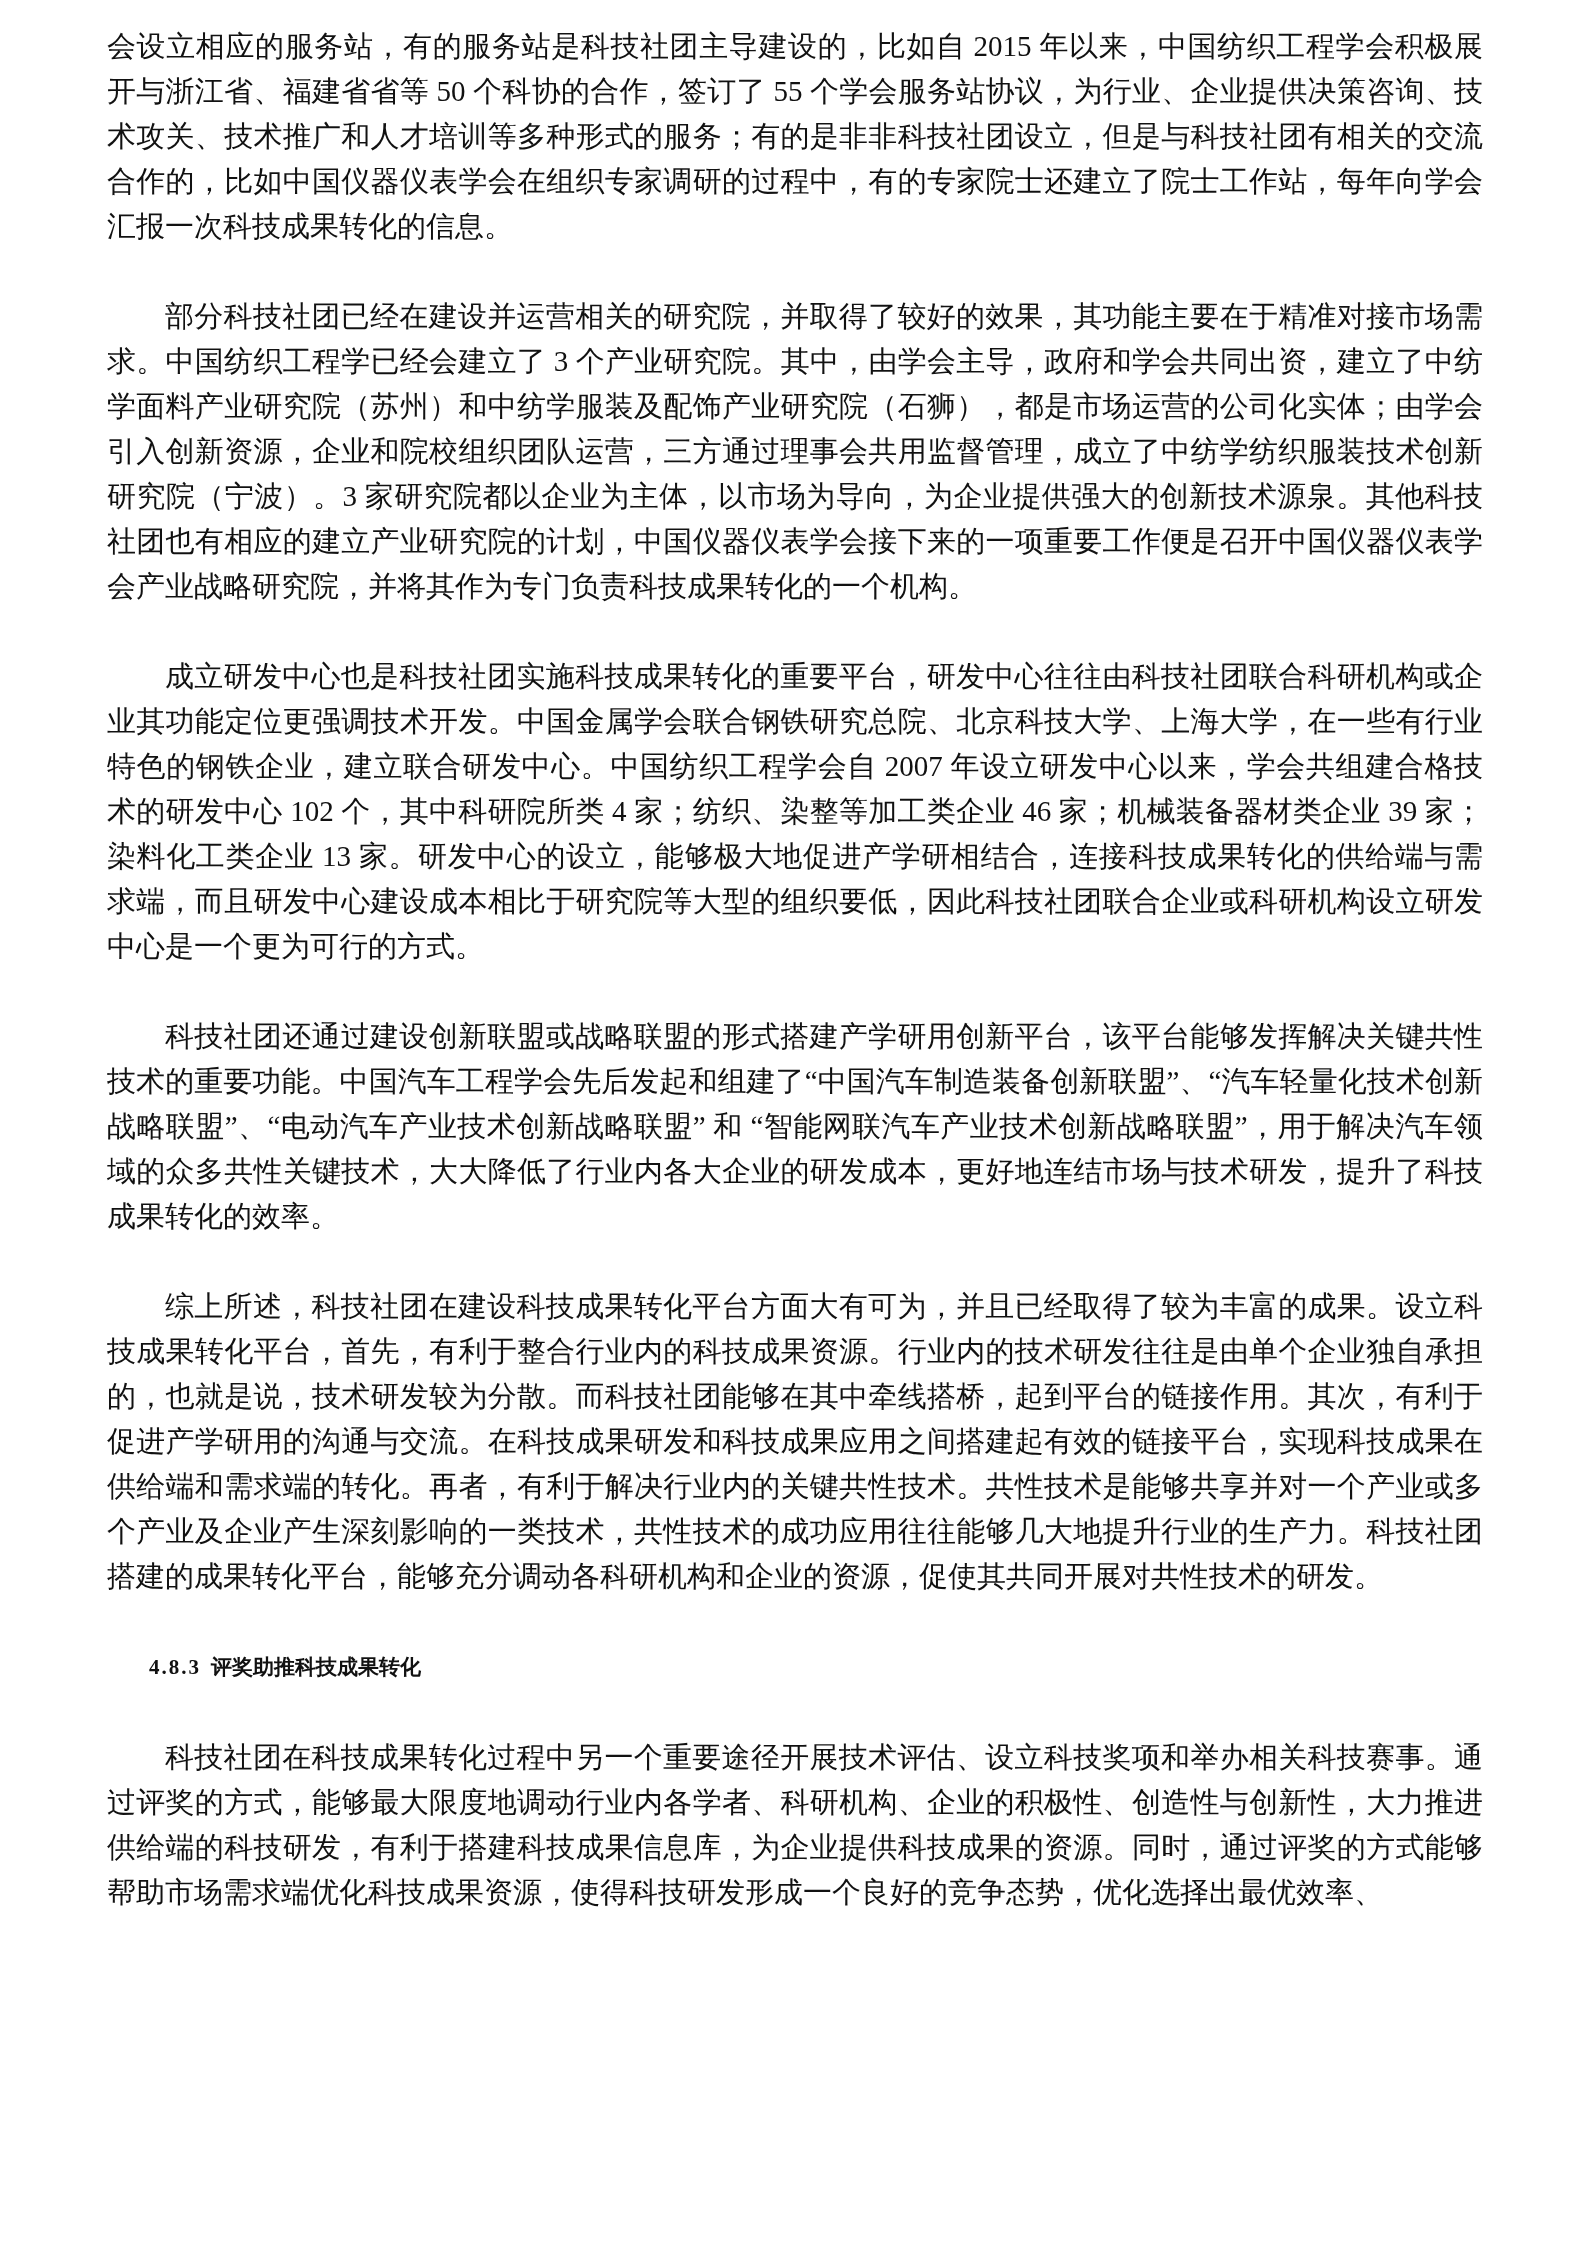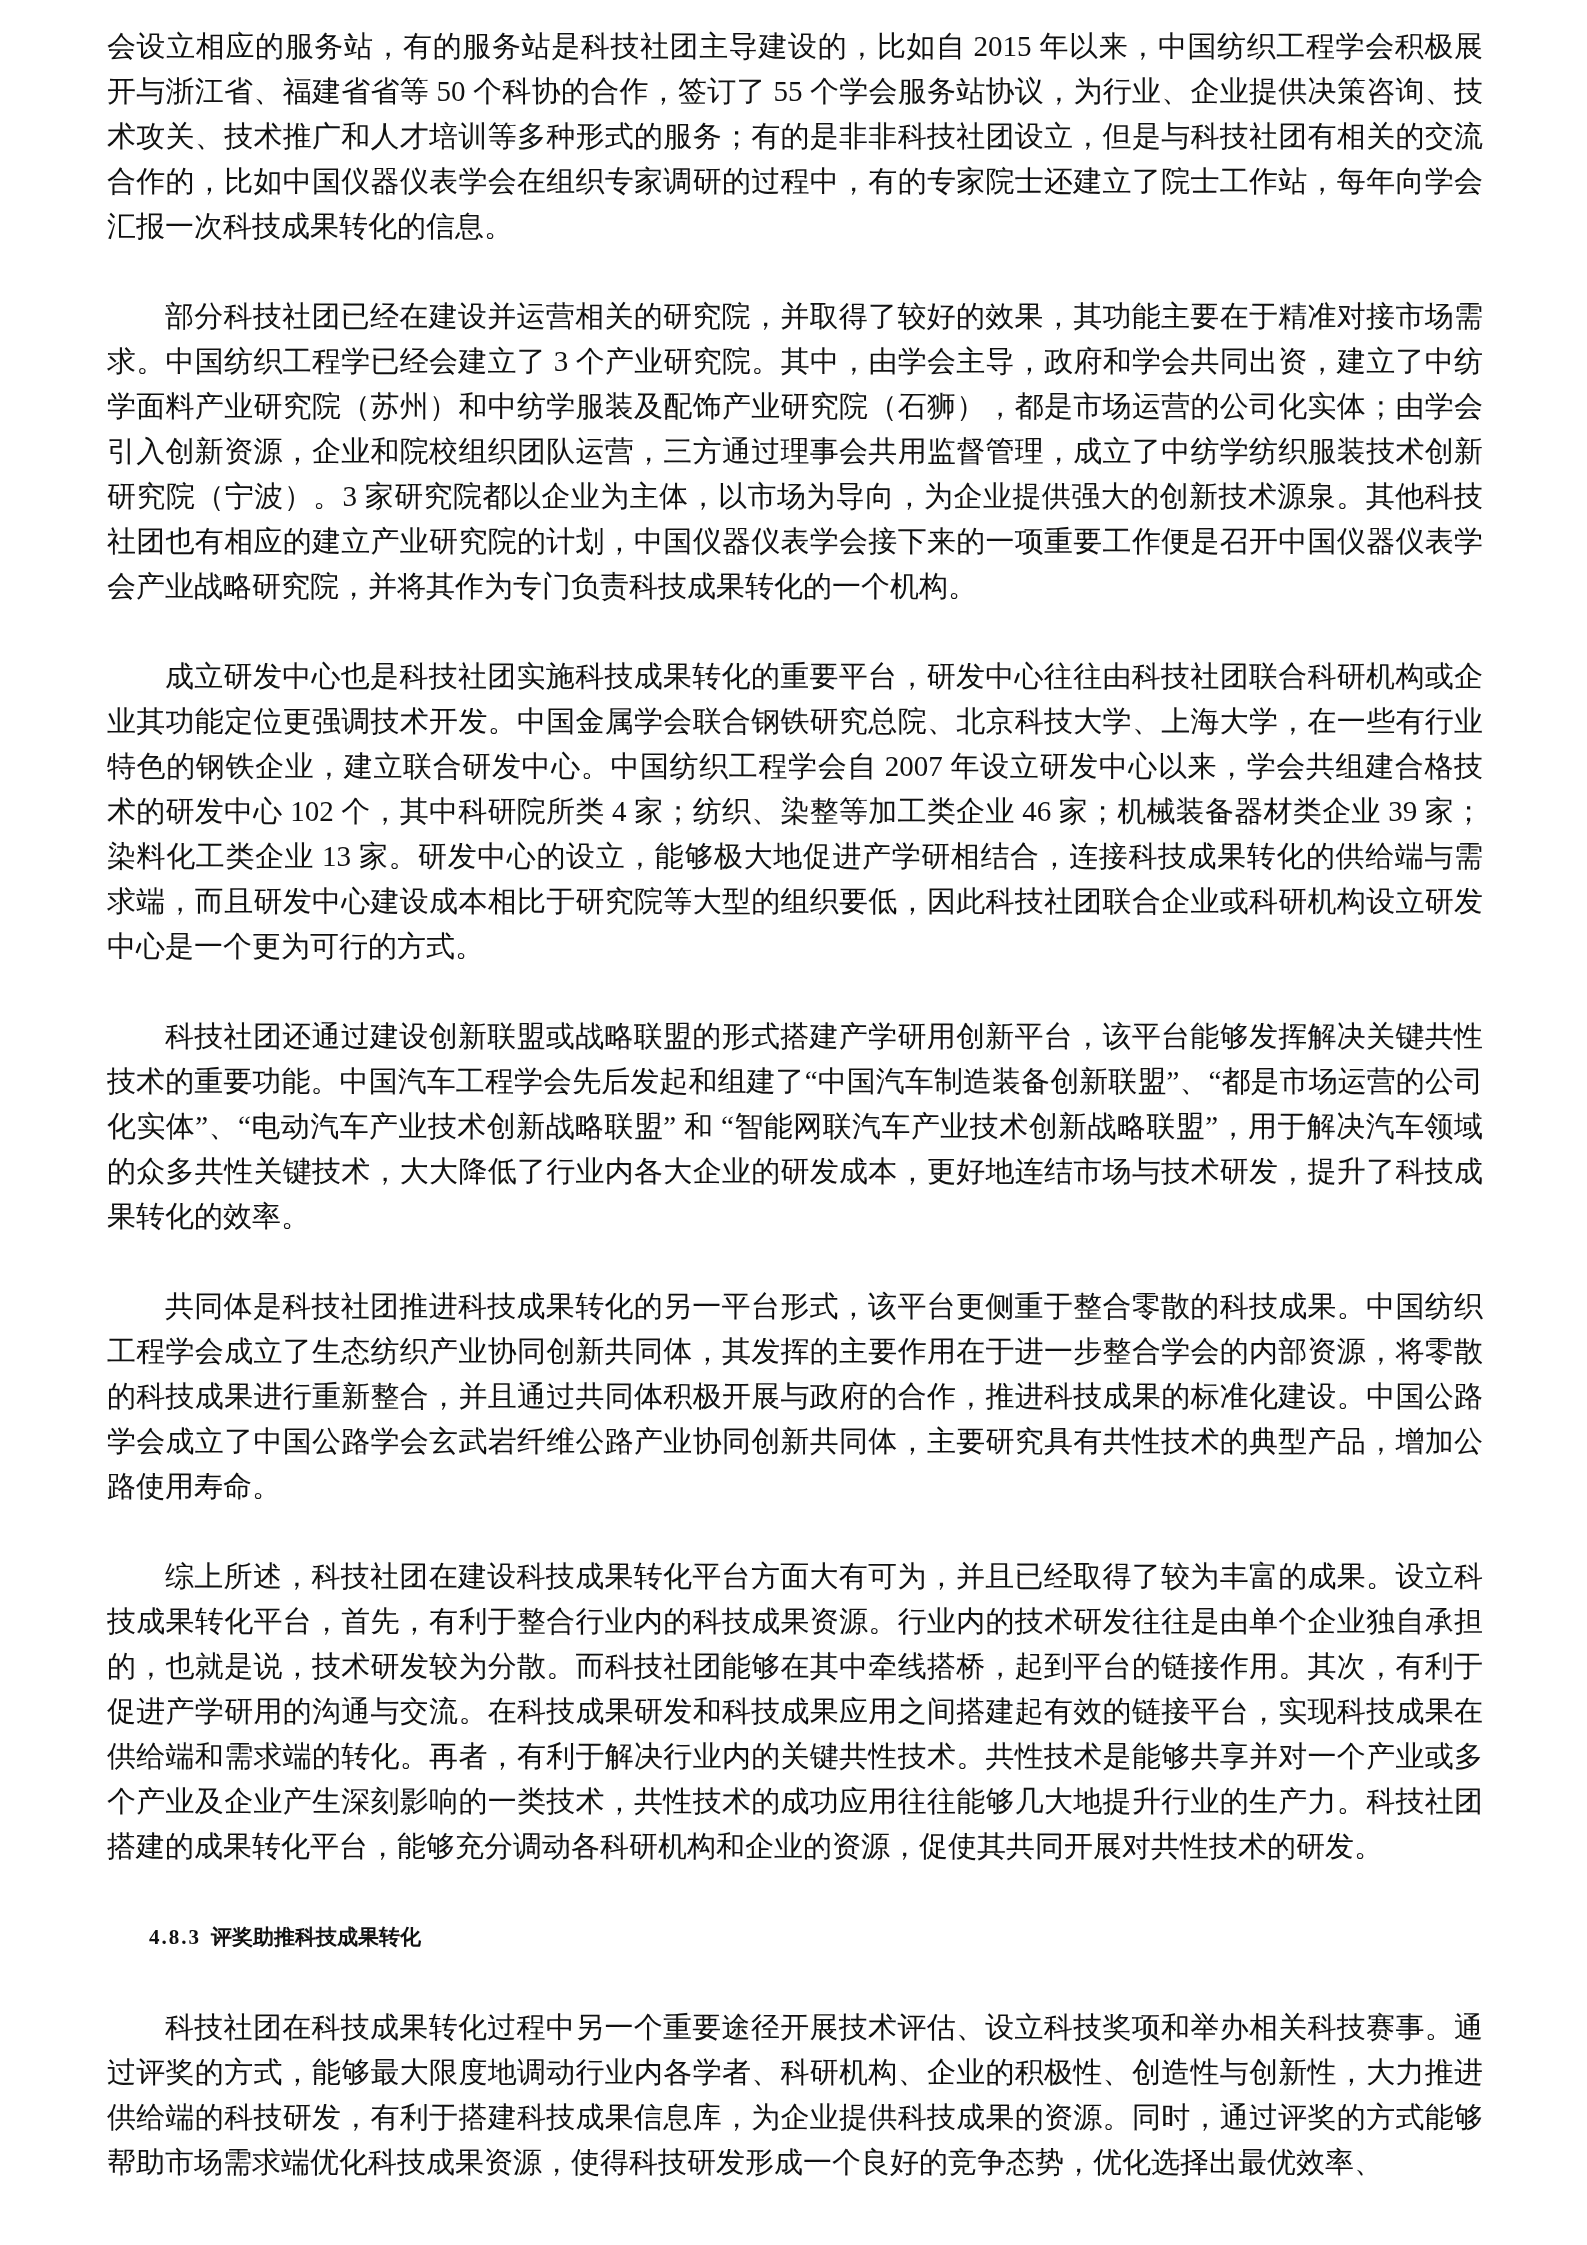--- a/index.html
+++ b/index.html
@@ -48,19 +48,18 @@
   }
 </style>
 </head>
 <body>
 
 <div class="page">
   <div>
       <p class="para no-indent">会设立相应的服务站，有的服务站是科技社团主导建设的，比如自 2015 年以来，中国纺织工程学会积极展开与浙江省、福建省省等 50 个科协的合作，签订了 55 个学会服务站协议，为行业、企业提供决策咨询、技术攻关、技术推广和人才培训等多种形式的服务；有的是非非科技社团设立，但是与科技社团有相关的交流合作的，比如中国仪器仪表学会在组织专家调研的过程中，有的专家院士还建立了院士工作站，每年向学会汇报一次科技成果转化的信息。</p>
       <p class="para">部分科技社团已经在建设并运营相关的研究院，并取得了较好的效果，其功能主要在于精准对接市场需求。中国纺织工程学已经会建立了 3 个产业研究院。其中，由学会主导，政府和学会共同出资，建立了中纺学面料产业研究院（苏州）和中纺学服装及配饰产业研究院（石狮），都是市场运营的公司化实体；由学会引入创新资源，企业和院校组织团队运营，三方通过理事会共用监督管理，成立了中纺学纺织服装技术创新研究院（宁波）。3 家研究院都以企业为主体，以市场为导向，为企业提供强大的创新技术源泉。其他科技社团也有相应的建立产业研究院的计划，中国仪器仪表学会接下来的一项重要工作便是召开中国仪器仪表学会产业战略研究院，并将其作为专门负责科技成果转化的一个机构。</p>
       <p class="para">成立研发中心也是科技社团实施科技成果转化的重要平台，研发中心往往由科技社团联合科研机构或企业其功能定位更强调技术开发。中国金属学会联合钢铁研究总院、北京科技大学、上海大学，在一些有行业特色的钢铁企业，建立联合研发中心。中国纺织工程学会自 2007 年设立研发中心以来，学会共组建合格技术的研发中心 102 个，其中科研院所类 4 家；纺织、染整等加工类企业 46 家；机械装备器材类企业 39 家；染料化工类企业 13 家。研发中心的设立，能够极大地促进产学研相结合，连接科技成果转化的供给端与需求端，而且研发中心建设成本相比于研究院等大型的组织要低，因此科技社团联合企业或科研机构设立研发中心是一个更为可行的方式。</p>
-      <p class="para">科技社团还通过建设创新联盟或战略联盟的形式搭建产学研用创新平台，该平台能够发挥解决关键共性技术的重要功能。中国汽车工程学会先后发起和组建了“中国汽车制造装备创新联盟”、“都是市场运营的公司化实体”、“电动汽车产业技术创新战略联盟” 和 “智能网联汽车产业技术创新战略联盟”，用于解决汽车领域的众多共性关键技术，大大降低了行业内各大企业的研发成本，更好地连结市场与技术研发，提升了科技成果转化的效率。</p>
-      <p class="para">共同体是科技社团推进科技成果转化的另一平台形式，该平台更侧重于整合零散的科技成果。中国纺织工程学会成立了生态纺织产业协同创新共同体，其发挥的主要作用在于进一步整合学会的内部资源，将零散的科技成果进行重新整合，并且通过共同体积极开展与政府的合作，推进科技成果的标准化建设。中国公路学会成立了中国公路学会玄武岩纤维公路产业协同创新共同体，主要研究具有共性技术的典型产品，增加公路使用寿命。</p>
+      <p class="para">科技社团还通过建设创新联盟或战略联盟的形式搭建产学研用创新平台，该平台能够发挥解决关键共性技术的重要功能。中国汽车工程学会先后发起和组建了“中国汽车制造装备创新联盟”、“汽车轻量化技术创新战略联盟”、“电动汽车产业技术创新战略联盟” 和 “智能网联汽车产业技术创新战略联盟”，用于解决汽车领域的众多共性关键技术，大大降低了行业内各大企业的研发成本，更好地连结市场与技术研发，提升了科技成果转化的效率。</p>
       <p class="para">综上所述，科技社团在建设科技成果转化平台方面大有可为，并且已经取得了较为丰富的成果。设立科技成果转化平台，首先，有利于整合行业内的科技成果资源。行业内的技术研发往往是由单个企业独自承担的，也就是说，技术研发较为分散。而科技社团能够在其中牵线搭桥，起到平台的链接作用。其次，有利于促进产学研用的沟通与交流。在科技成果研发和科技成果应用之间搭建起有效的链接平台，实现科技成果在供给端和需求端的转化。再者，有利于解决行业内的关键共性技术。共性技术是能够共享并对一个产业或多个产业及企业产生深刻影响的一类技术，共性技术的成功应用往往能够几大地提升行业的生产力。科技社团搭建的成果转化平台，能够充分调动各科研机构和企业的资源，促使其共同开展对共性技术的研发。</p>
       <h3 class="heading"><span class="num">4.8.3</span><span class="title">评奖助推科技成果转化</span></h3>
       <p class="para">科技社团在科技成果转化过程中另一个重要途径开展技术评估、设立科技奖项和举办相关科技赛事。通过评奖的方式，能够最大限度地调动行业内各学者、科研机构、企业的积极性、创造性与创新性，大力推进供给端的科技研发，有利于搭建科技成果信息库，为企业提供科技成果的资源。同时，通过评奖的方式能够帮助市场需求端优化科技成果资源，使得科技研发形成一个良好的竞争态势，优化选择出最优效率、</p>
     </div>
 </div>
 
 </body></html>

